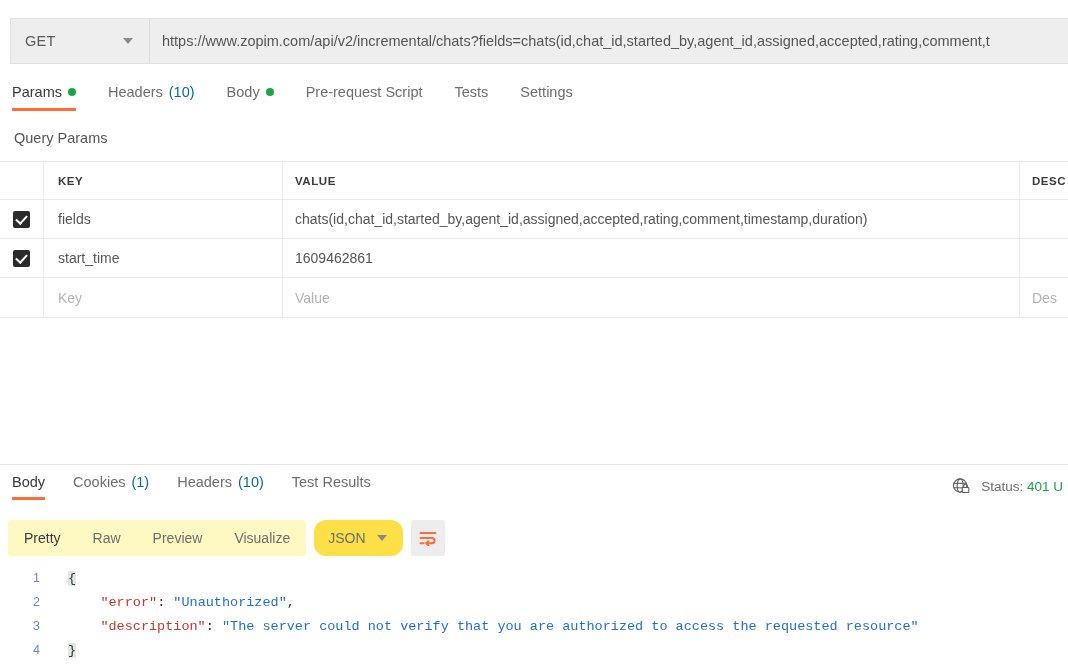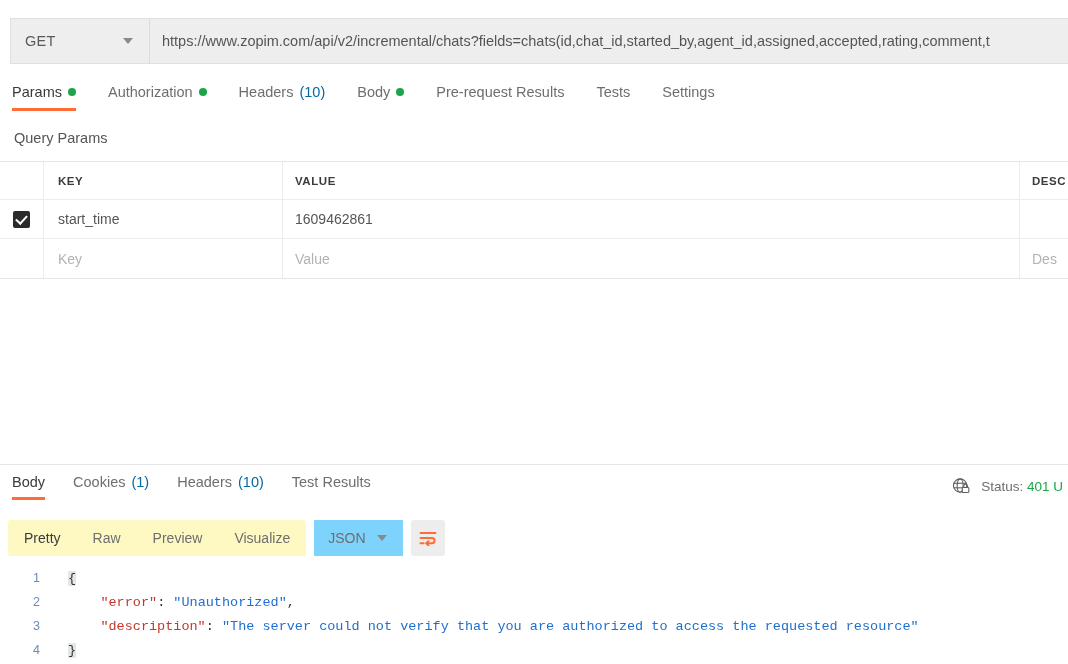--- a/index.html
+++ b/index.html
@@ -153,21 +153,21 @@
     background: #fef9c3; border-radius: 3px; height: 36px;
   }
   .seg {
     padding: 0 16px; height: 36px;
     display: flex; align-items: center;
     font-size: 14px; color: #6e6e6e; cursor: pointer;
   }
   .seg.active { color: #3b3b3b; }
   .fmt-group {
     display: flex; align-items: center; gap: 11px;
-    background: #7dd3fc; border-radius: 1px;
+    background: #fde047; border-radius: 12px;
     height: 36px; padding: 0 14px; cursor: pointer;
   }
   .fmt-label { font-size: 14px; color: #6e6e6e; }
   .icon-btn {
     width: 34px; height: 36px; background: #ededed; border-radius: 3px;
     display: flex; align-items: center; justify-content: center; cursor: pointer;
   }
 
   
   .code-area {
@@ -206,53 +206,63 @@
       <span class="url-text">https://www.zopim.com/api/v2/incremental/chats?fields=chats(id,chat_id,started_by,agent_id,assigned,accepted,rating,comment,t</span>
     </div>
   </div>
 
   <div class="req-tabs">
     <div class="tab active">
       <span>Params</span>
       <span class="dot-green"></span>
     </div>
     <div class="tab">
-      <span>Authorization</span>
-      <span class="dot-green"></span>
-    </div>
-    <div class="tab">
       <span>Headers</span>
       <span class="count-green">(10)</span>
     </div>
     <div class="tab">
       <span>Body</span>
       <span class="dot-green"></span>
     </div>
     <div class="tab">
-      <span>Pre-request Results</span>
+      <span>Pre-request Script</span>
     </div>
     <div class="tab">
       <span>Tests</span>
     </div>
     <div class="tab">
       <span>Settings</span>
     </div>
   </div>
 
   <div class="qp-title">Query Params</div>
 
   <div class="params-table">
 
     <div class="ptr hdr">
       <div class="pcell c-check"></div>
       <div class="pcell c-key">KEY</div>
       <div class="pcell c-val">VALUE</div>
       <div class="pcell c-desc">DESC</div>
     </div>
 
+    <div class="ptr">
+      <div class="pcell c-check">
+        <span class="chk"></span>
+      </div>
+      <div class="pcell c-key">
+        <span class="cell-text">fields</span>
+      </div>
+      <div class="pcell c-val">
+        <span class="cell-text">chats(id,chat_id,started_by,agent_id,assigned,accepted,rating,comment,timestamp,duration)</span>
+      </div>
+      <div class="pcell c-desc">
+        <span class="cell-text"></span>
+      </div>
+    </div>
 
     <div class="ptr">
       <div class="pcell c-check">
         <span class="chk"></span>
       </div>
       <div class="pcell c-key">
         <span class="cell-text">start_time</span>
       </div>
       <div class="pcell c-val">
         <span class="cell-text">1609462861</span>

